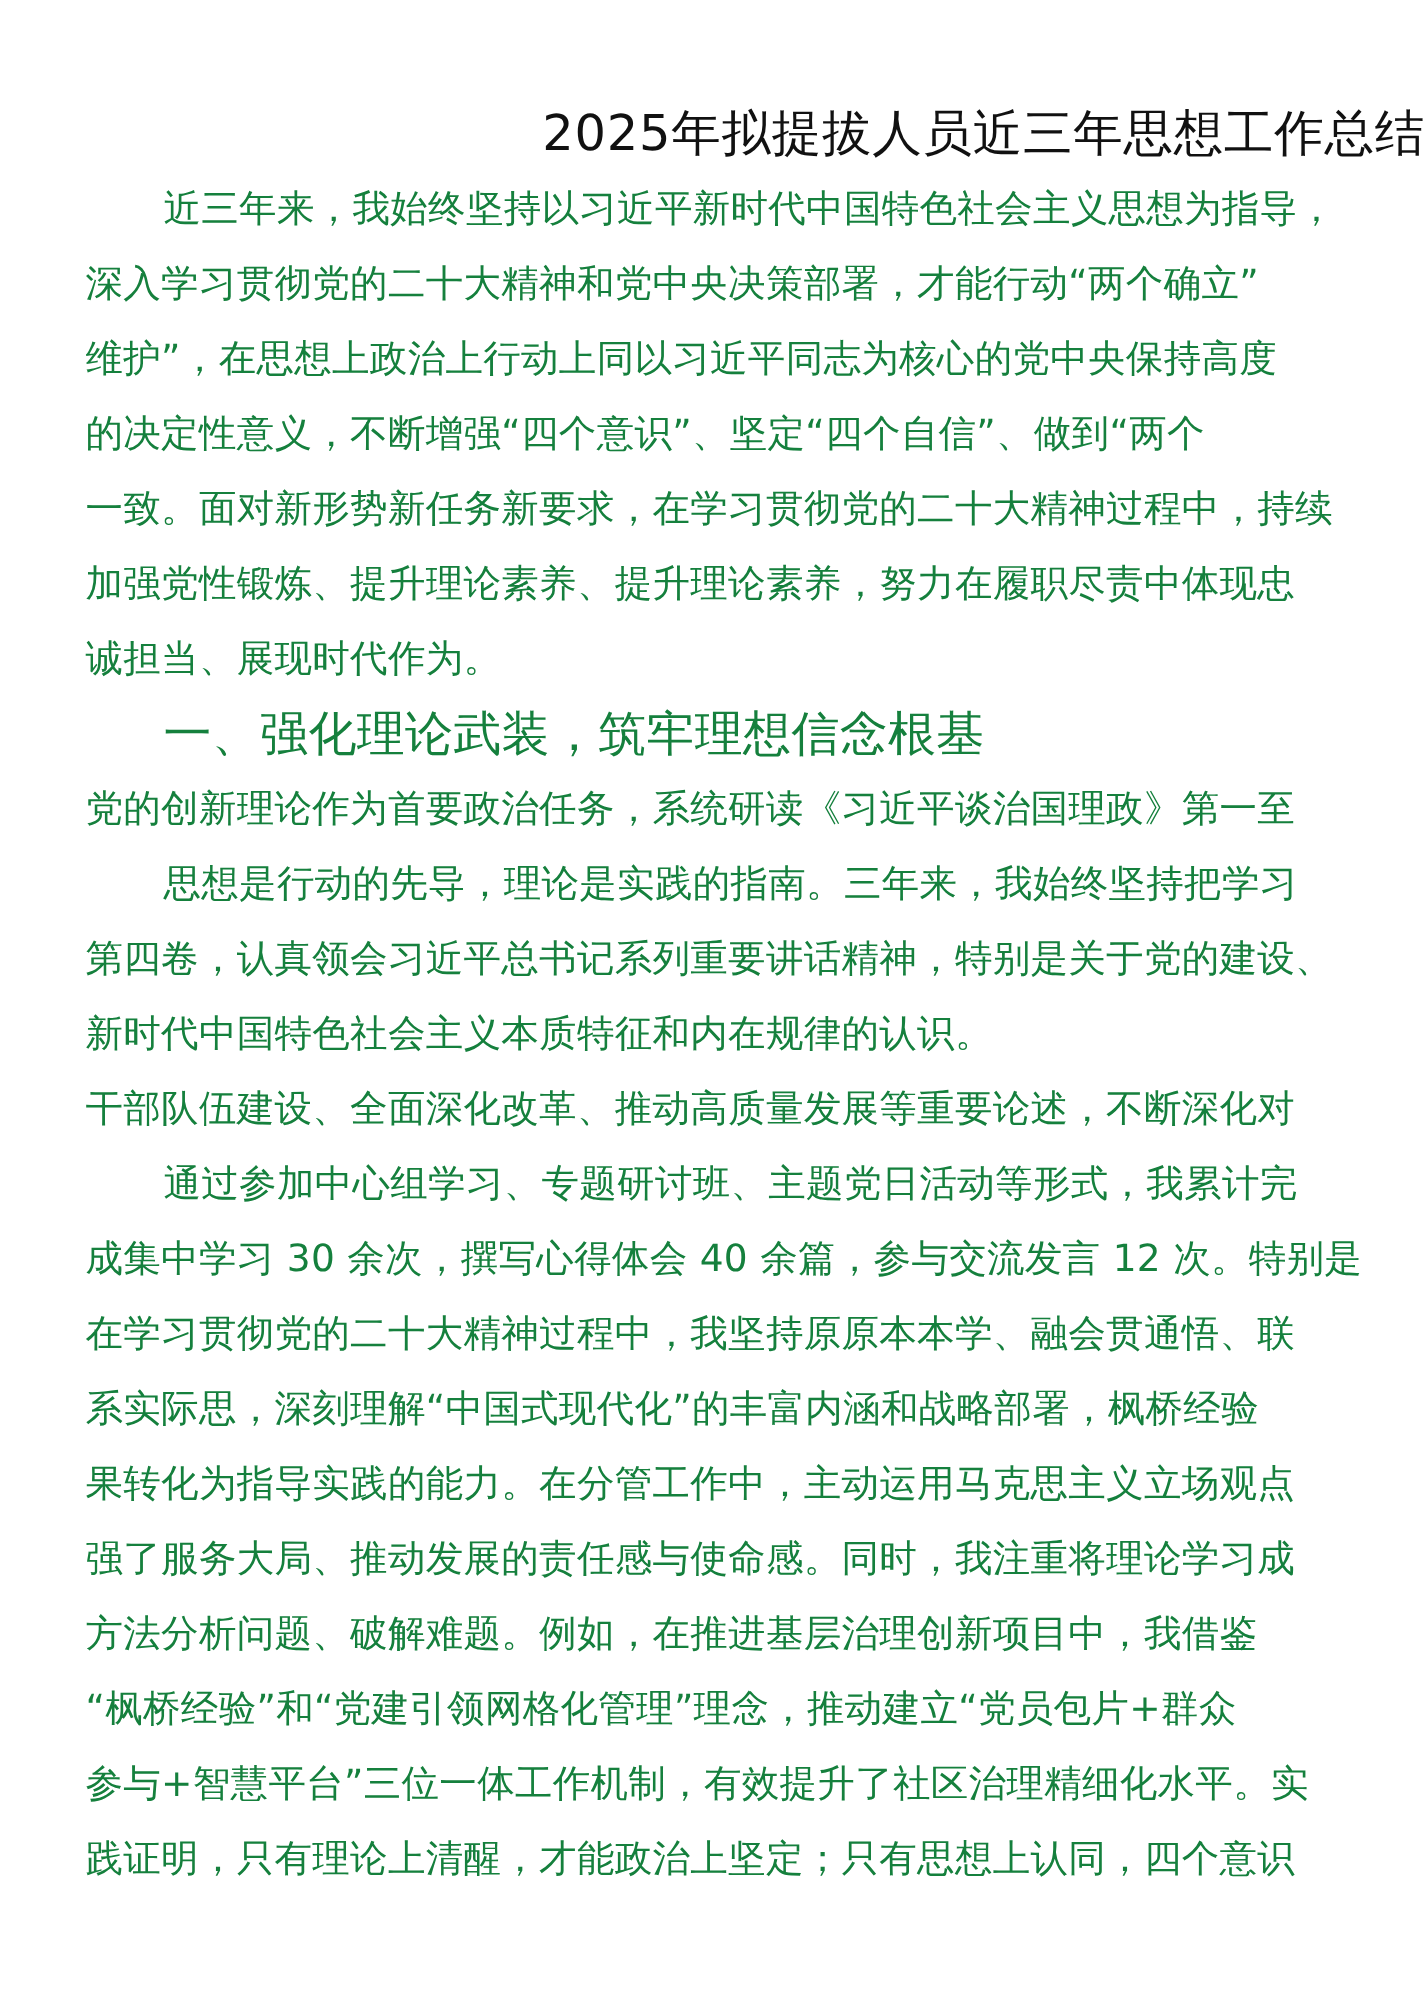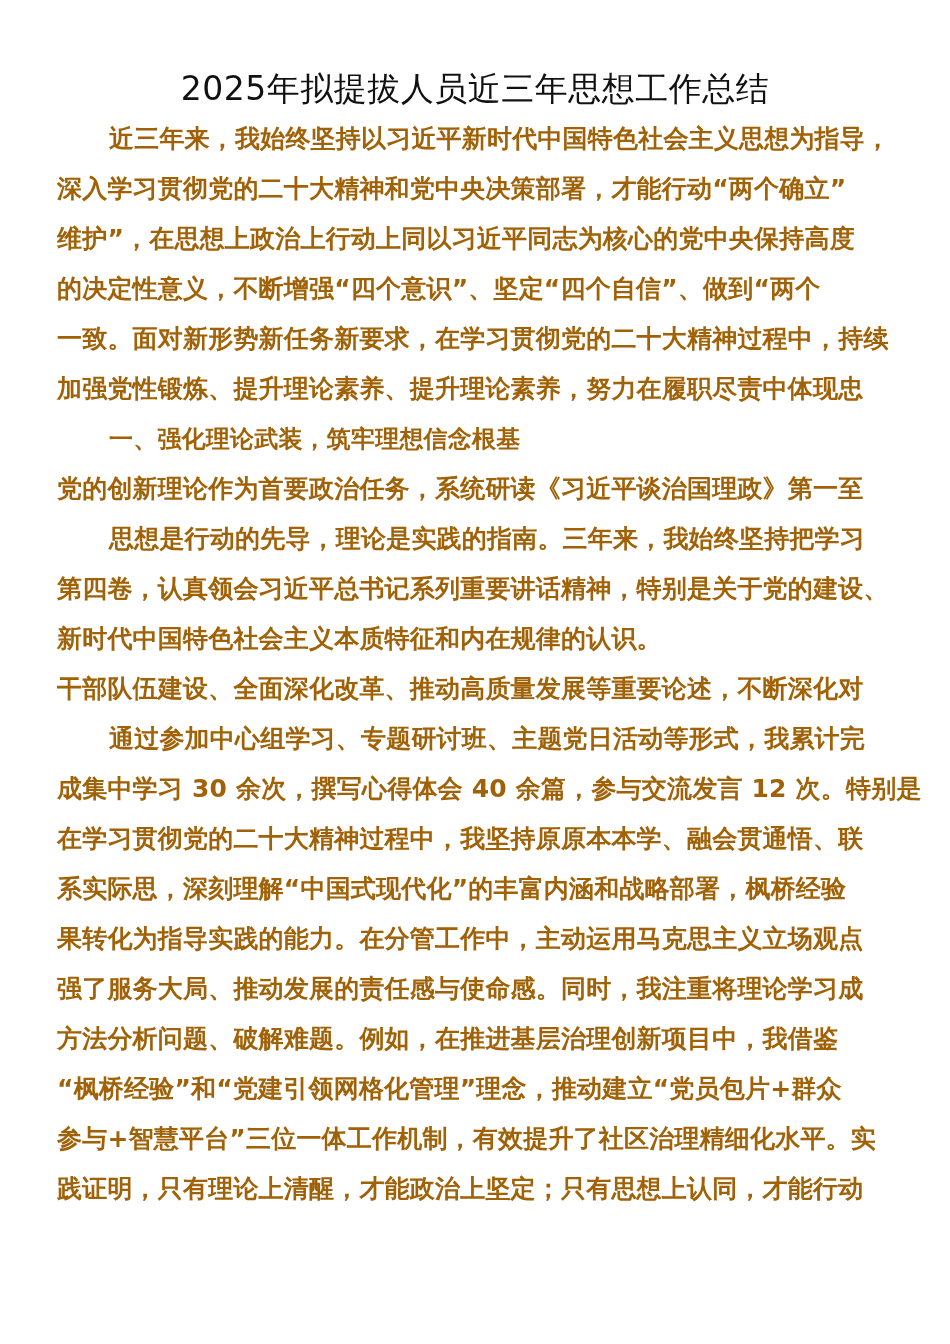--- a/index.html
+++ b/index.html
@@ -21,73 +21,73 @@
       top: 0;
       width: 950px;
       height: 1344px;
       background: #ffffff;
     }
     .title {
       position: absolute;
       left: 0;
       top: 64px;
       width: 950px;
-      text-align: center;
+      text-align: right;
       font-size: 33px;
       line-height: 50px;
       letter-spacing: 0.5px;
       color: #111;
       white-space: nowrap;
     }
     .body-text {
       position: absolute;
       left: 57px;
       top: 114px;
       width: 850px;
     }
     .line {
       height: 50px;
       line-height: 50px;
       font-size: 25px;
       white-space: nowrap;
       letter-spacing: 0.2px;
-      color: #a16207;
-      font-weight: bold;
+      color: #15803d;
     }
     .indent {
       padding-left: 52px;
     }
     .heading-line {
       padding-left: 52px;
-      font-size: 24px;
+      font-size: 32px;
     }
   </style>
 </head>
 <body>
 
 <div class="page">
   <div class="title">2025年拟提拔人员近三年思想工作总结</div>
 
   <div class="body-text">
     <div class="line indent">近三年来，我始终坚持以习近平新时代中国特色社会主义思想为指导，</div>
     <div class="line">深入学习贯彻党的二十大精神和党中央决策部署，才能行动“两个确立”</div>
     <div class="line">维护”，在思想上政治上行动上同以习近平同志为核心的党中央保持高度</div>
     <div class="line">的决定性意义，不断增强“四个意识”、坚定“四个自信”、做到“两个</div>
     <div class="line">一致。面对新形势新任务新要求，在学习贯彻党的二十大精神过程中，持续</div>
     <div class="line">加强党性锻炼、提升理论素养、提升理论素养，努力在履职尽责中体现忠</div>
+    <div class="line">诚担当、展现时代作为。</div>
     <div class="line heading-line">一、强化理论武装，筑牢理想信念根基</div>
     <div class="line">党的创新理论作为首要政治任务，系统研读《习近平谈治国理政》第一至</div>
     <div class="line indent">思想是行动的先导，理论是实践的指南。三年来，我始终坚持把学习</div>
     <div class="line">第四卷，认真领会习近平总书记系列重要讲话精神，特别是关于党的建设、</div>
     <div class="line">新时代中国特色社会主义本质特征和内在规律的认识。</div>
     <div class="line">干部队伍建设、全面深化改革、推动高质量发展等重要论述，不断深化对</div>
     <div class="line indent">通过参加中心组学习、专题研讨班、主题党日活动等形式，我累计完</div>
     <div class="line">成集中学习 30 余次，撰写心得体会 40 余篇，参与交流发言 12 次。特别是</div>
     <div class="line">在学习贯彻党的二十大精神过程中，我坚持原原本本学、融会贯通悟、联</div>
     <div class="line">系实际思，深刻理解“中国式现代化”的丰富内涵和战略部署，枫桥经验</div>
     <div class="line">果转化为指导实践的能力。在分管工作中，主动运用马克思主义立场观点</div>
     <div class="line">强了服务大局、推动发展的责任感与使命感。同时，我注重将理论学习成</div>
     <div class="line">方法分析问题、破解难题。例如，在推进基层治理创新项目中，我借鉴</div>
     <div class="line">“枫桥经验”和“党建引领网格化管理”理念，推动建立“党员包片+群众</div>
     <div class="line">参与+智慧平台”三位一体工作机制，有效提升了社区治理精细化水平。实</div>
-    <div class="line">践证明，只有理论上清醒，才能政治上坚定；只有思想上认同，才能行动</div>
+    <div class="line">践证明，只有理论上清醒，才能政治上坚定；只有思想上认同，四个意识</div>
   </div>
 </div>
 
 </body></html>

